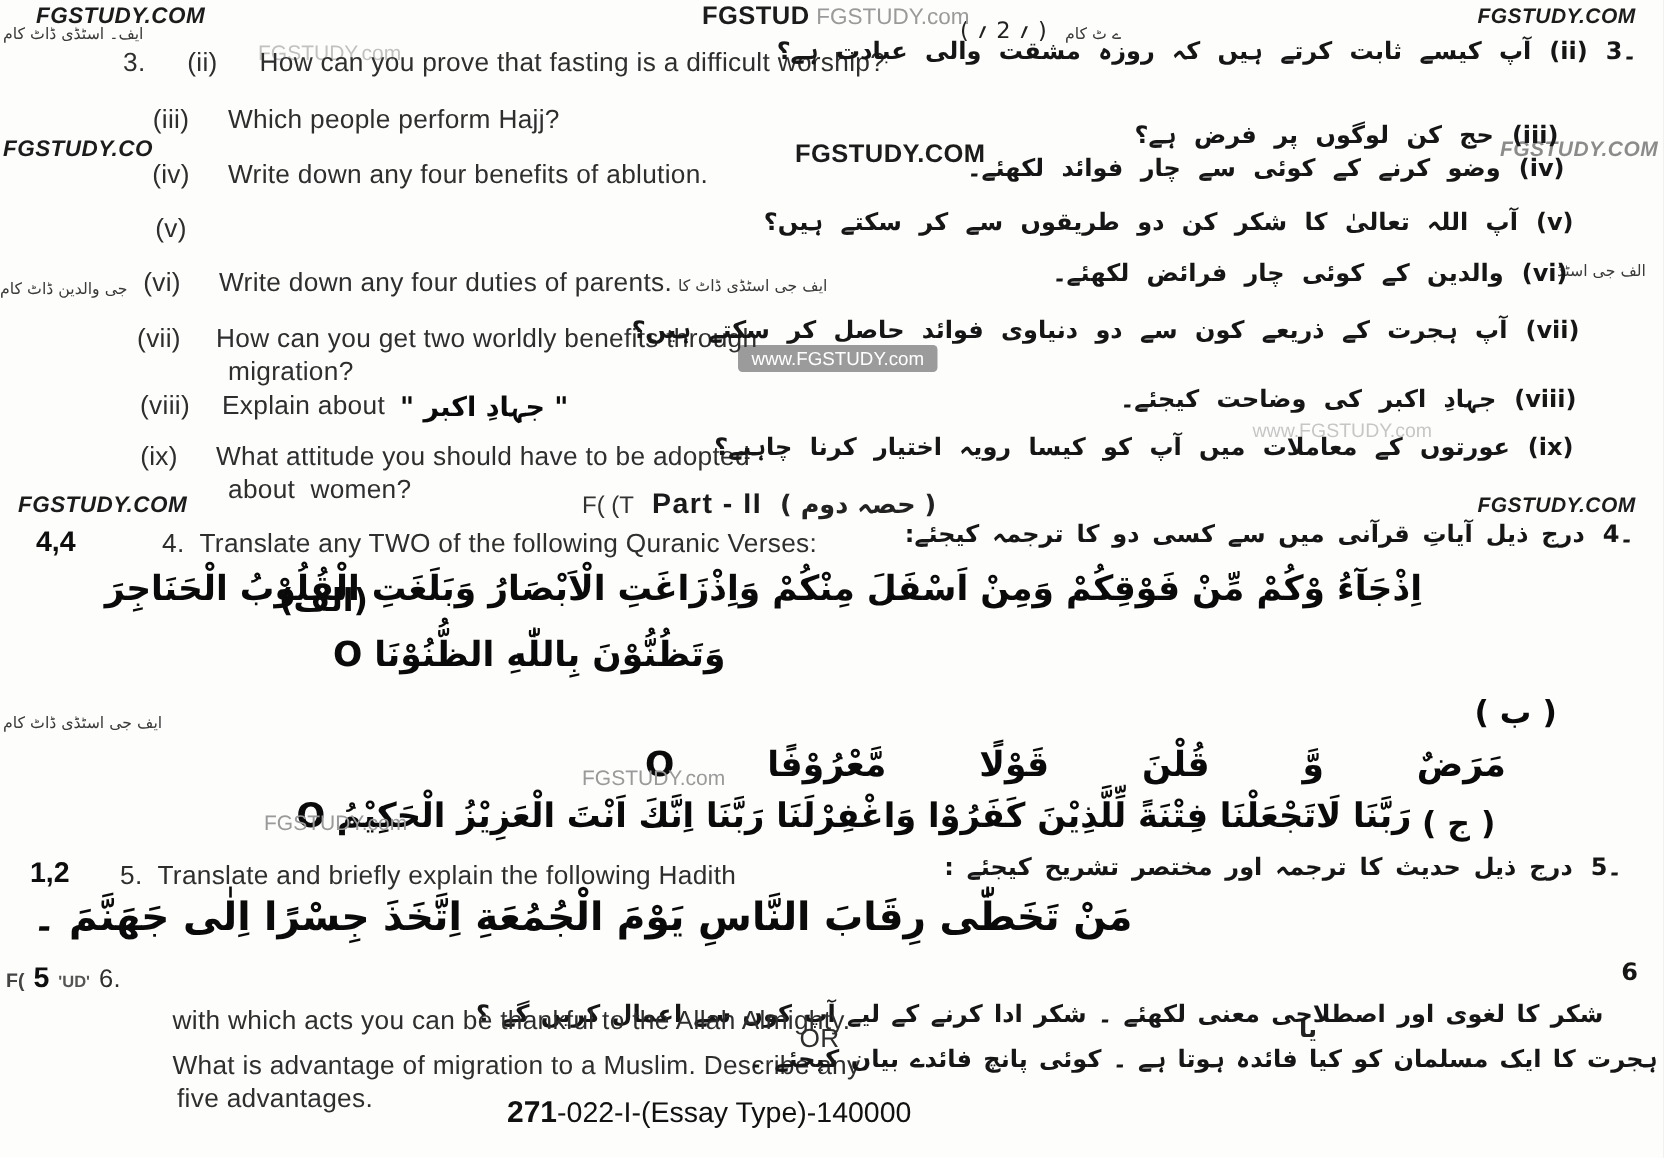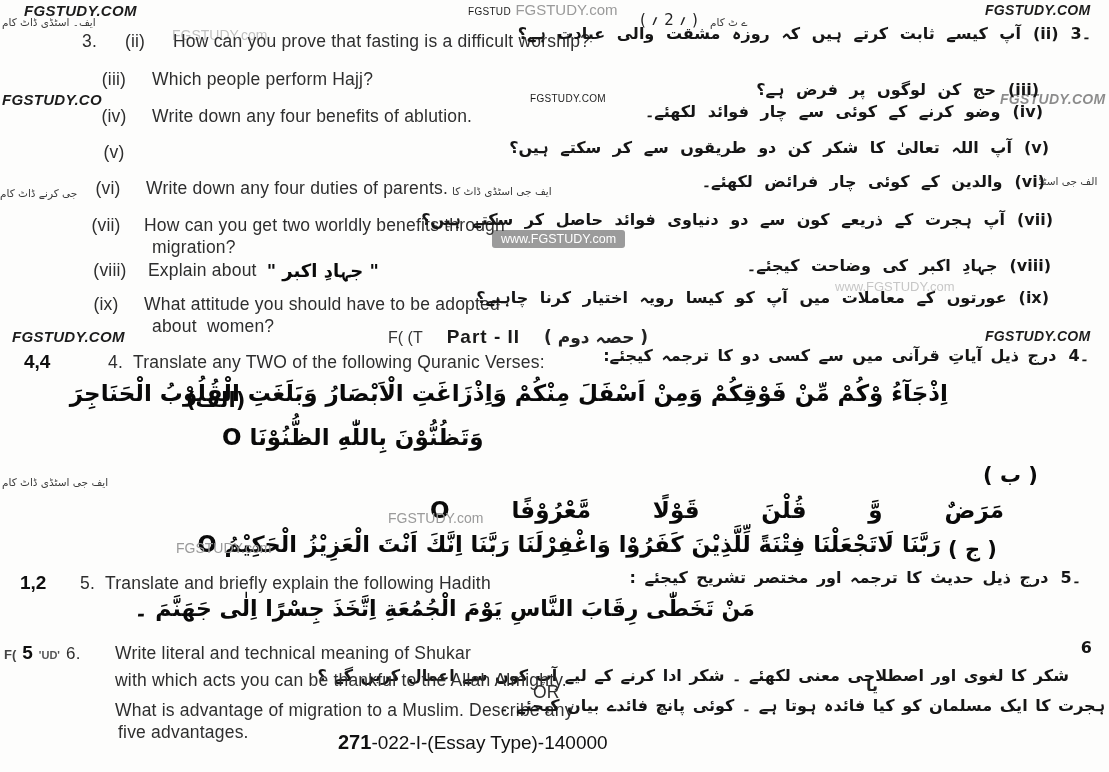--- a/index.html
+++ b/index.html
@@ -18,28 +18,28 @@
   .ur-row{display:flex;direction:rtl;gap:12px;white-space:nowrap;font-weight:bold;
           font-size:16px;color:#161616;z-index:2;font-family:"DejaVu Sans",sans-serif;}
   .ur-t{word-spacing:6px;}
   .ar{font-weight:bold;color:#0a0a0a;white-space:nowrap;}
   .v1{font-size:23px;}
   .vlabel{font-size:21px;}
   .just{white-space:normal;text-align:justify;text-align-last:justify;}
   
   .wm{color:#9a9a9a;z-index:1;}
   .wmb{font-weight:bold;font-style:italic;color:#1c1c1c;font-size:15px;letter-spacing:.3px;z-index:1;}
-  .wmu{font-weight:normal;color:#1c1c1c;font-size:10px;letter-spacing:.3px;z-index:1;}
+  .wmu{font-weight:bold;color:#1c1c1c;font-size:17px;letter-spacing:.3px;z-index:1;}
   .badge{background:#9b9b9b;color:#fff;font-size:12.5px;padding:2px 9px;border-radius:3px;z-index:1;}
   .stamp{font-family:"DejaVu Sans",sans-serif;direction:rtl;font-size:10.5px;color:#3a3a3a;white-space:nowrap;z-index:1;}
   .marks{font-weight:bold;font-size:19px;color:#0e0e0e;z-index:2;}
   .pm{font-size:15px;color:#222;}
   .footer{display:flex;align-items:baseline;font-size:19px;color:#111;z-index:2;}
   .footer .b{font-weight:bold;font-size:20px;}
-  .part{display:flex;align-items:baseline;gap:24px;z-index:2;}
+  .part{display:flex;align-items:baseline;gap:12px;z-index:2;}
   .part .frag{font-size:16px;color:#333;}
   .part .lbl{font-size:19px;letter-spacing:1px;color:#1a1a1a;font-weight:600;}
   .q6m{display:flex;align-items:baseline;gap:6px;z-index:2;}
 </style>
 </head>
 <body>
 
 <div class="page">
 
   <div class="abs wmb" style="left:24px;top:2px;">FGSTUDY.COM</div>
@@ -119,21 +119,21 @@
     <span class="ur-t">جہادِ اکبر کی وضاحت کیجئے۔</span>
   </div>
   <div class="abs ur-row" style="right:60px;top:288px;">
     <span>(ix)</span>
     <span class="ur-t">عورتوں کے معاملات میں آپ کو کیسا رویہ اختیار کرنا چاہیے؟</span>
   </div>
 
   <div class="abs wmb" style="left:2px;top:91px;font-style:italic;">FGSTUDY.CO</div>
   <div class="abs wmu" style="left:530px;top:93px;">FGSTUDY.COM</div>
   <div class="abs wmb" style="left:1000px;top:91px;font-size:14px;opacity:.5;z-index:0;">FGSTUDY.COM</div>
-  <div class="abs stamp" style="left:0px;top:187px;">جی کرنے ڈاٹ کام</div>
+  <div class="abs stamp" style="left:0px;top:187px;">جی والدین ڈاٹ کام</div>
   <div class="abs stamp" style="left:452px;top:185px;">ایف جی اسٹڈی ڈاٹ کا</div>
   <div class="abs stamp" style="left:1038px;top:175px;">الف جی اسٹڈ</div>
   <div class="abs badge" style="left:492px;top:230px;">www.FGSTUDY.com</div>
   <div class="abs wm" style="left:835px;top:279px;font-size:13px;opacity:.55;">www.FGSTUDY.com</div>
 
   <div class="abs wmb" style="left:12px;top:328px;">FGSTUDY.COM</div>
   <div class="abs part" style="left:388px;top:326px;">
     <span class="frag">F( (T</span>
     <span class="lbl">Part - II</span>
     <span class="ur" style="font-weight:bold;font-size:17px;">( حصہ دوم )</span>
@@ -165,29 +165,28 @@
 
   <div class="abs marks" style="left:20px;top:572px;">1,2</div>
   <div class="abs en-row" style="left:80px;top:573px;">
     <span class="en qn">5.</span>
     <span class="en">Translate and briefly explain the following Hadith</span>
   </div>
   <div class="abs ur-row" style="right:28px;top:568px;">
     <span>۔5</span>
     <span class="ur-t" style="word-spacing:3px;">درج ذیل حدیث کا ترجمہ اور مختصر تشریح کیجئے :</span>
   </div>
-  <div class="abs ar" style="right:354px;top:596px;font-size:22px;">مَنْ تَخَطّٰى رِقَابَ النَّاسِ يَوْمَ الْجُمُعَةِ اِتَّخَذَ جِسْرًا اِلٰى جَهَنَّمَ ۔</div>
+  <div class="abs ar" style="right:354px;top:596px;font-size:26px;">مَنْ تَخَطّٰى رِقَابَ النَّاسِ يَوْمَ الْجُمُعَةِ اِتَّخَذَ جِسْرًا اِلٰى جَهَنَّمَ ۔</div>
 
   <div class="abs q6m" style="left:4px;top:642px;">
     <span style="font-size:13px;font-weight:bold;color:#444;">F(</span>
     <span class="marks">5</span>
     <span style="font-size:11px;font-weight:bold;color:#555;">'UD'</span>
     <span class="en" style="font-size:17px;">6.</span>
   </div>
-  <div class="abs en" style="left:115px;top:643px;z-index:2;">Write literal and technical meaning of Shukar</div>
   <div class="abs ur-row" style="right:17px;top:638px;z-index:1;">
     <span>6</span>
     <span class="ur-t" style="word-spacing:2px;margin-top:28px;">شکر کا لغوی اور اصطلاحی معنی لکھئے ۔ شکر ادا کرنے کے لیے آپ کون سے اعمال کریں گے ؟</span>
   </div>
   <div class="abs en" style="left:115px;top:670px;">with which acts you can be thankful to the Allah Almighty.</div>
   <div class="abs en" style="left:533px;top:670px;margin-top:12px;">OR</div>
   <div class="abs ur" style="left:866px;top:676px;font-weight:bold;font-size:16px;">یا</div>
   <div class="abs en" style="left:115px;top:700px;">What is advantage of migration to a Muslim. Describe any</div>
   <div class="abs ur-row" style="right:4px;top:696px;">
     <span class="ur-t" style="word-spacing:2px;">ہجرت کا ایک مسلمان کو کیا فائدہ ہوتا ہے ۔ کوئی پانچ فائدے بیان کیجئے ۔</span>

